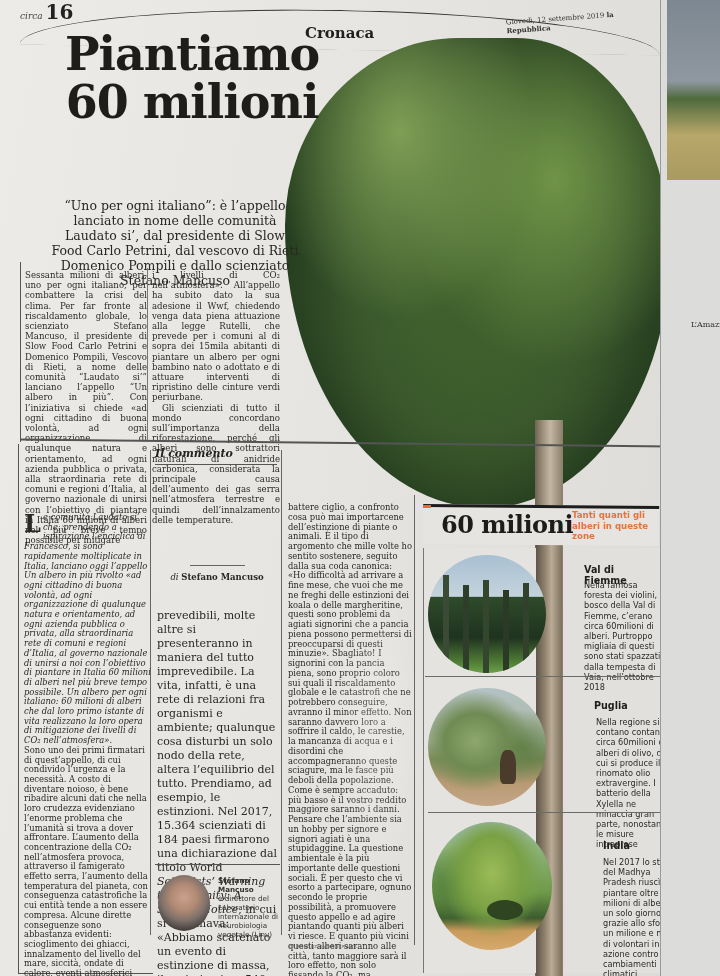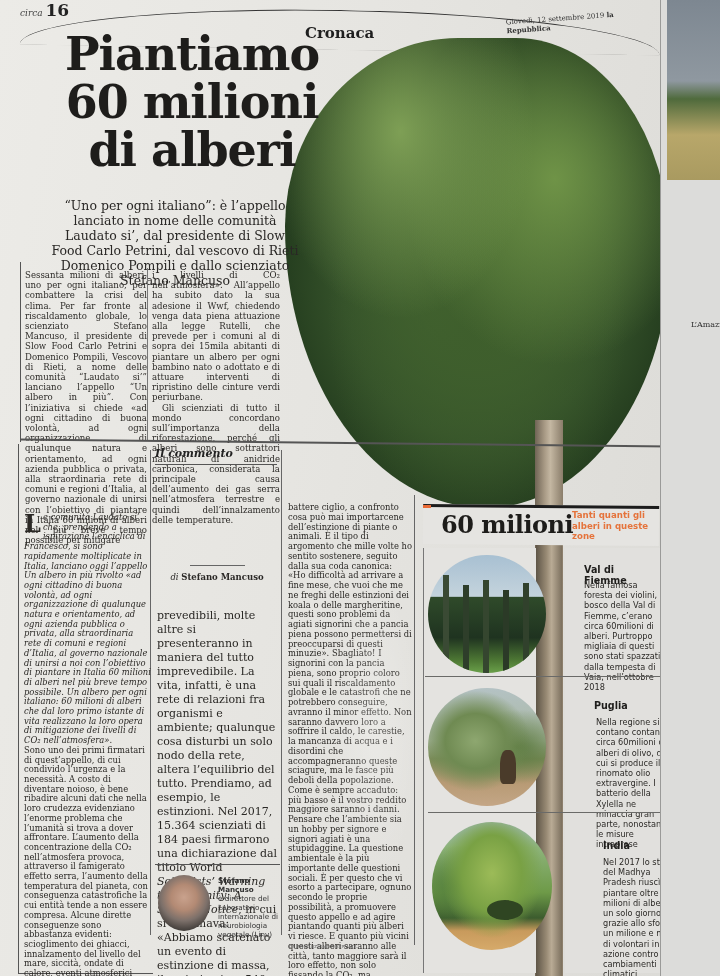--- a/index.html
+++ b/index.html
@@ -22,21 +22,21 @@
   .next-page .photo {
     position: absolute; left: 6px; top: 0; width: 54px; height: 180px;
     background: linear-gradient(180deg, #7d8791 0%, #8f98a0 45%, #4f6a3c 55%, #b8a76a 75%, #a99a60 100%);
   }
   .next-page .col {
     position: absolute; left: 30px; top: 320px; width: 30px;
     font-size: 8px; line-height: 10px; color: #333; overflow: hidden; white-space: nowrap;
   }
 
   .pagenum { position: absolute; left: 20px; top: 0px; font-size: 9px; font-style: italic; color: #444; }
-  .pagenum b { font-size: 17px; font-style: normal; font-weight: bold; color: #222; }
+  .pagenum b { font-size: 20px; font-style: normal; font-weight: bold; color: #222; }
 
   .header-rule {
     position: absolute; left: 20px; top: 10px; width: 640px; height: 40px;
     border-top: 1px solid #333; border-radius: 50% 50% 0 0 / 100% 100% 0 0;
     transform: rotate(1deg);
   }
   .section-label { position: absolute; left: 305px; top: 24px; font-size: 15px; font-weight: bold; color: #1f1f1f; }
   .dateline { position: absolute; left: 506px; top: 12px; font-size: 7px; color: #333; transform: rotate(-4deg); }
   .dateline b { font-weight: bold; }
 
@@ -156,21 +156,20 @@
     <span>Giovedì, 12 settembre 2019</span>
     <b>la Repubblica</b>
   </div>
 
   <div class="tree-canopy"></div>
   <div class="tree-trunk"></div>
 
   <h1 class="headline">
     <span>Piantiamo</span><br>
     <span>60 milioni</span><br>
-    <span>di alberi</span>
   </h1>
   <p class="deck">“Uno per ogni italiano”: è l’appello lanciato in nome delle comunità Laudato si’, dal presidente di Slow Food Carlo Petrini, dal vescovo di Rieti Domenico Pompili e dallo scienziato Stefano Mancuso</p>
 
   <div class="lead-box"></div>
   <div class="lead-divider"></div>
   <div class="col-text lead-c1">Sessanta milioni di alberi, uno per ogni italiano, per combattere la crisi del clima. Per far fronte al riscaldamento globale, lo scienziato Stefano Mancuso, il presidente di Slow Food Carlo Petrini e Domenico Pompili, Vescovo di Rieti, a nome delle comunità “Laudato si’” lanciano l’appello “Un albero in più”. Con l’iniziativa si chiede «ad ogni cittadino di buona volontà, ad ogni organizzazione di qualunque natura e orientamento, ad ogni azienda pubblica o privata, alla straordinaria rete di comuni e regioni d’Italia, al governo nazionale di unirsi con l’obiettivo di piantare in Italia 60 milioni di alberi nel più breve tempo possibile per mitigare</div>
   <div class="col-text lead-c2">
     <p>i livelli di CO₂ nell’atmosfera». All’appello ha subito dato la sua adesione il Wwf, chiedendo venga data piena attuazione alla legge Rutelli, che prevede per i comuni al di sopra dei 15mila abitanti di piantare un albero per ogni bambino nato o adottato e di attuare interventi di ripristino delle cinture verdi periurbane.</p>
     <p style="text-indent:10px">Gli scienziati di tutto il mondo concordano sull’importanza della riforestazione, perché gli alberi sono sottrattori naturali di anidride carbonica, considerata la principale causa dell’aumento dei gas serra nell’atmosfera terrestre e quindi dell’innalzamento delle temperature.</p>
   </div>

